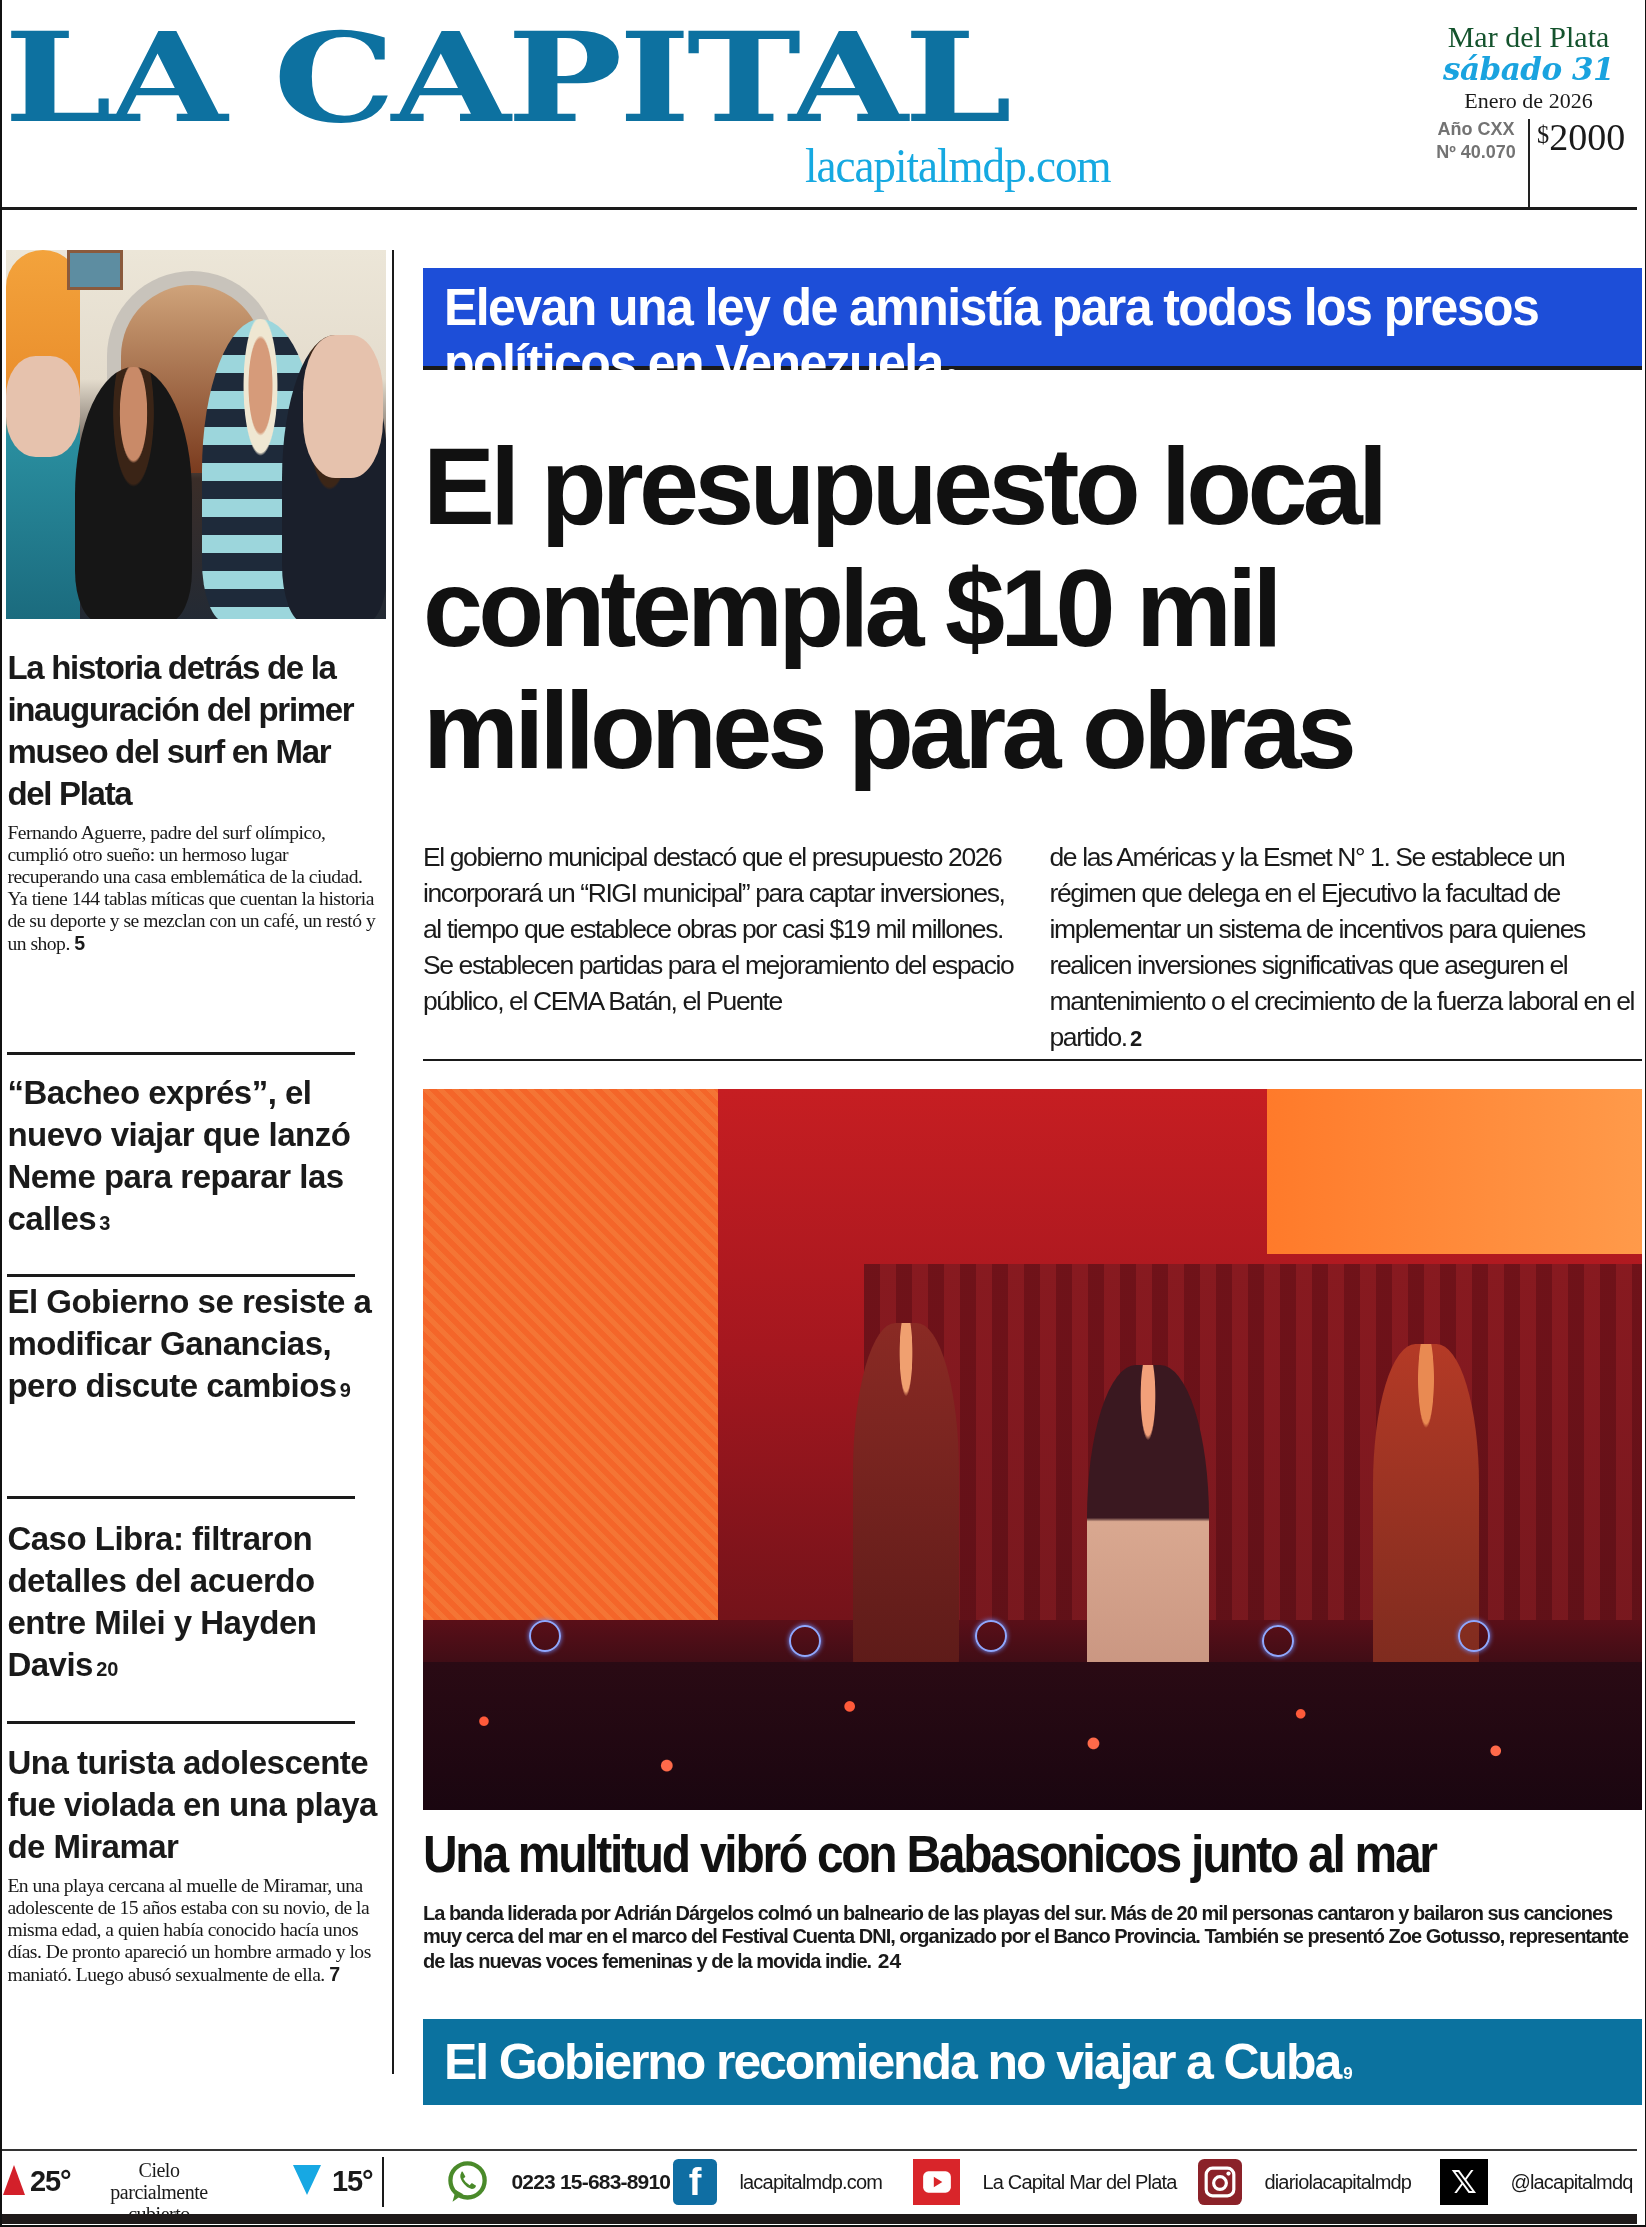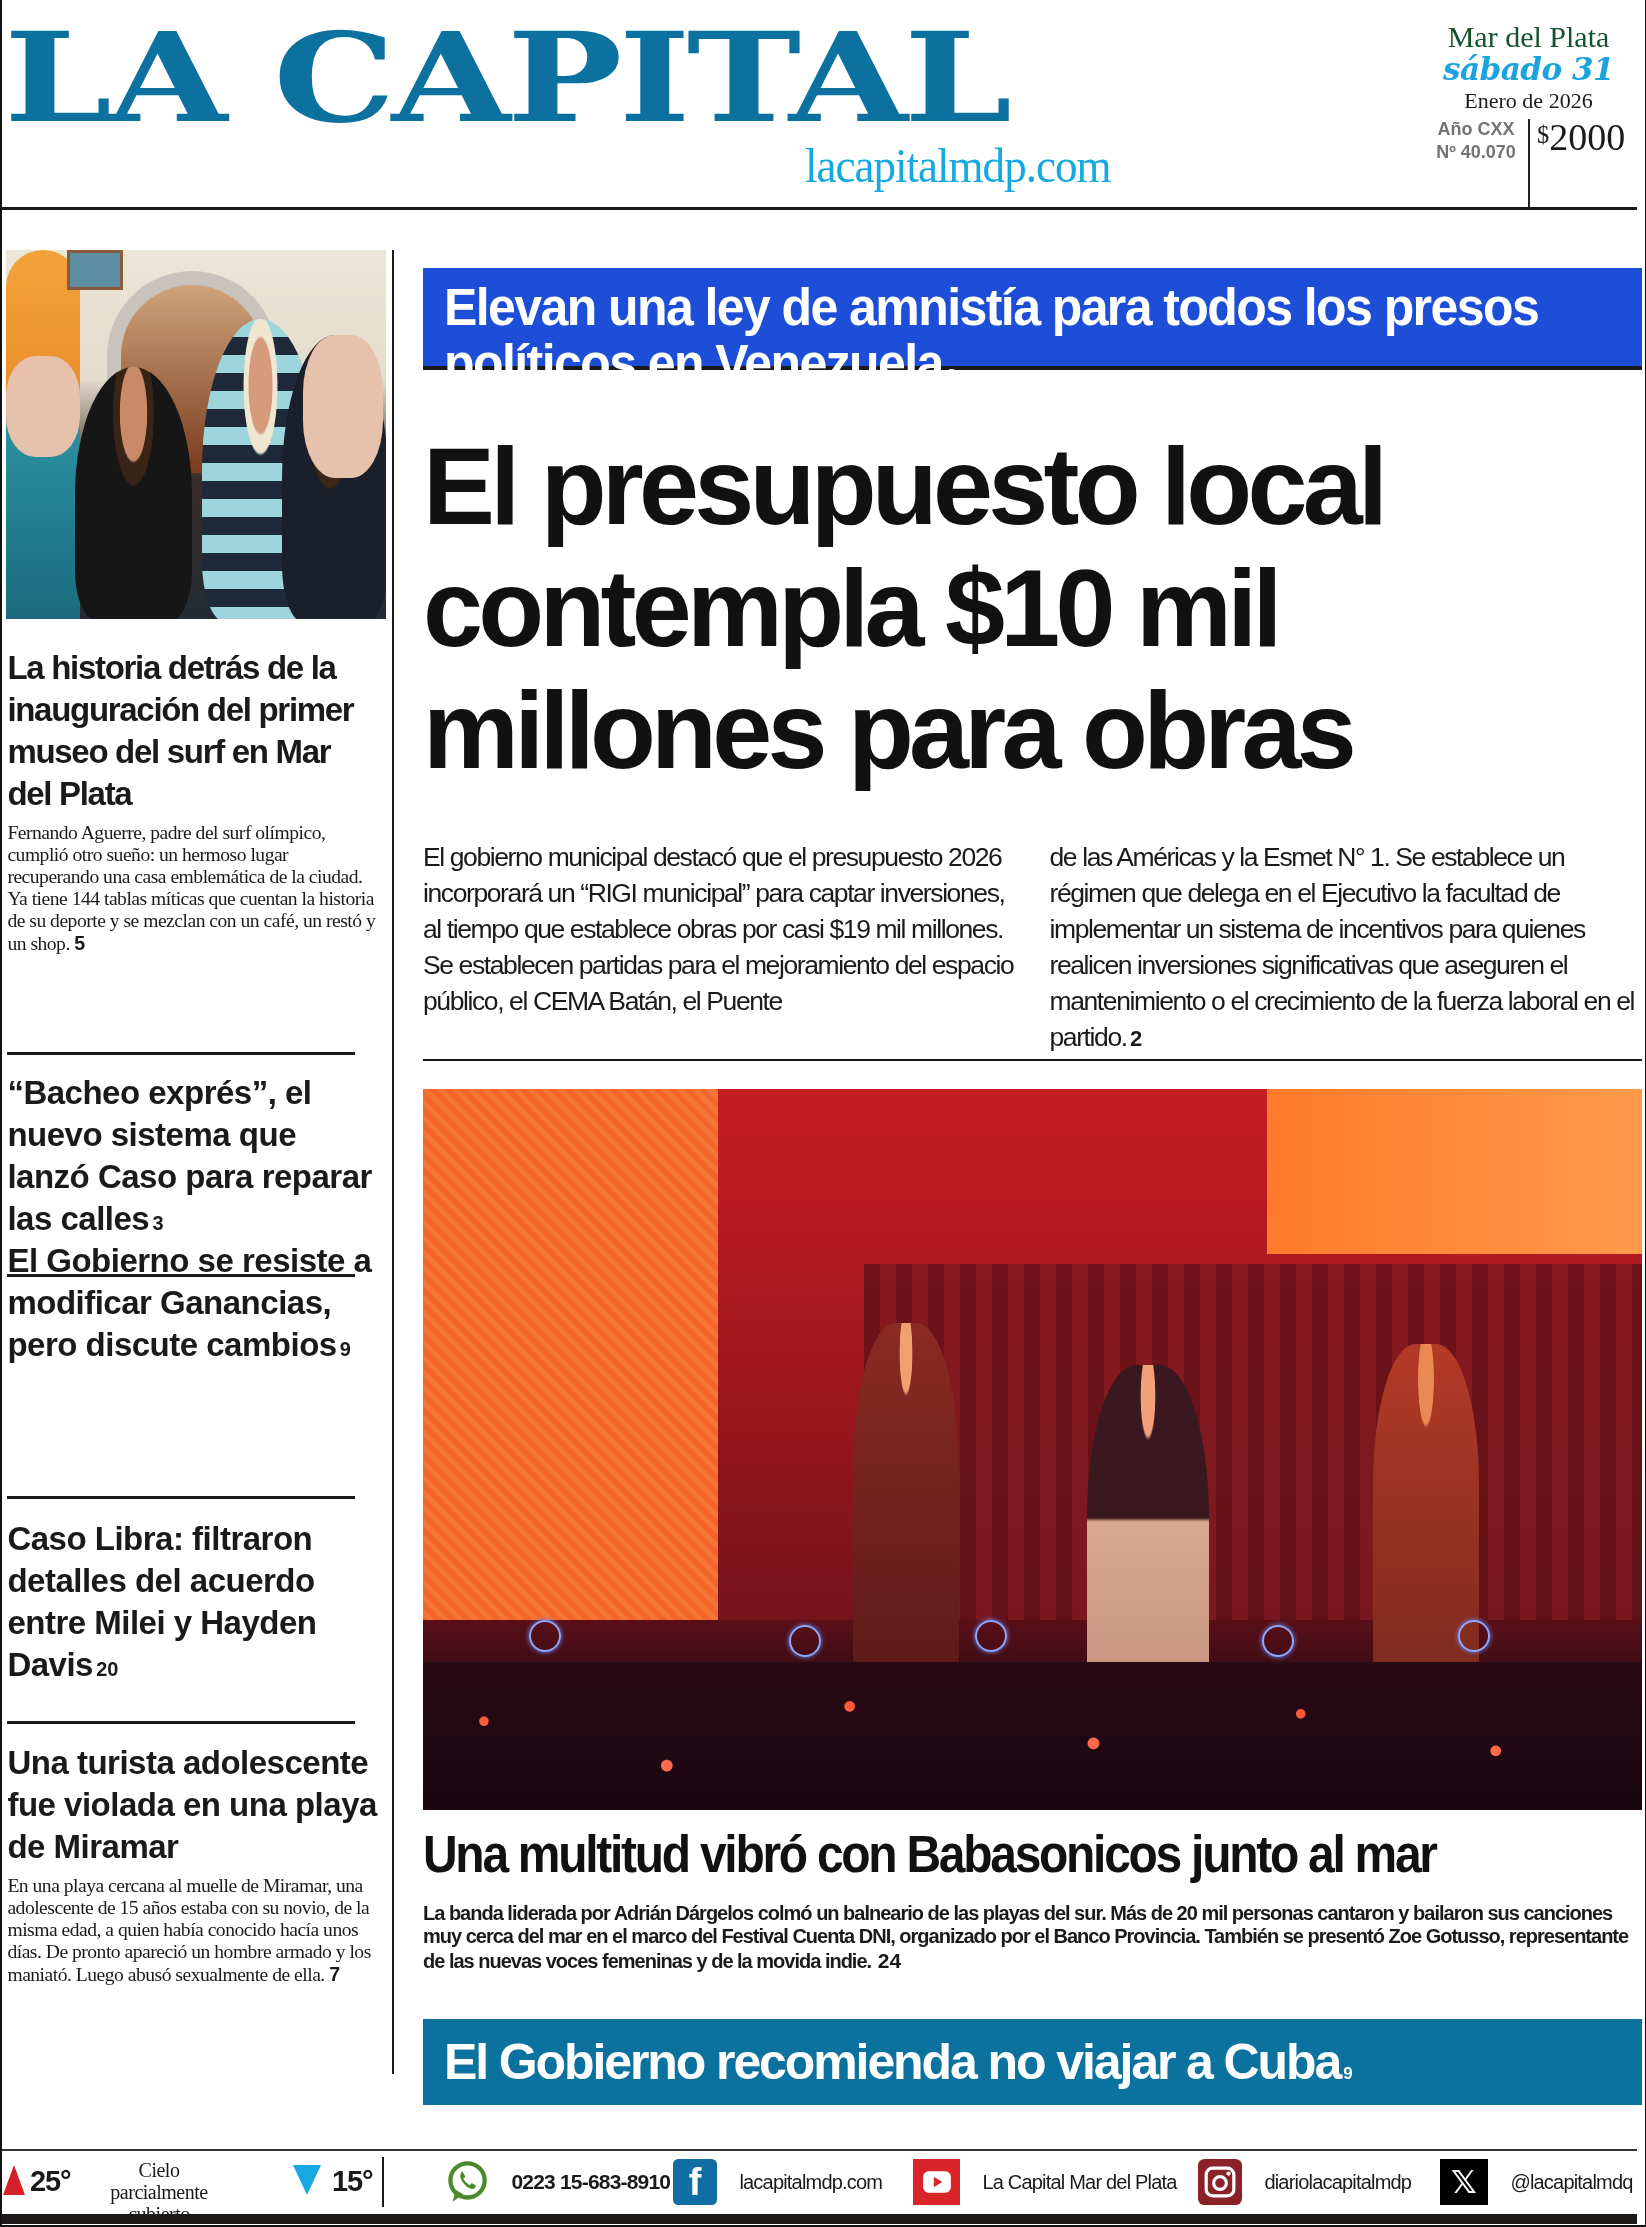--- a/index.html
+++ b/index.html
@@ -137,26 +137,26 @@
   </div>
 
   <article class="left-story" style="top:647px;">
     <h2 class="left-headline">La historia detrás de la inauguración del primer museo del surf en Mar del Plata</h2>
     <p class="left-body"><span>Fernando Aguerre, padre del surf olímpico, cumplió otro sueño: un hermoso lugar recuperando una casa emblemática de la ciudad. Ya tiene 144 tablas míticas que cuentan la historia de su deporte y se mezclan con un café, un restó y un shop.</span> <span class="pg">5</span></p>
   </article>
 
   <div class="left-rule" style="top:1052px;"></div>
 
   <article class="left-story" style="top:1072px;">
-    <h2 class="left-headline wide"><span>“Bacheo exprés”, el nuevo sistema que lanzó Caso para reparar las calles</span><span class="pg pg-small">3</span></h2>
+    <h2 class="left-headline wide"><span>“Bacheo exprés”, el nuevo viajar que lanzó Neme para reparar las calles</span><span class="pg pg-small">3</span></h2>
   </article>
 
   <div class="left-rule" style="top:1274px;"></div>
 
-  <article class="left-story" style="top:1240px;">
+  <article class="left-story" style="top:1281px;">
     <h2 class="left-headline wide"><span>El Gobierno se resiste a modificar Ganancias, pero discute cambios</span><span class="pg pg-small">9</span></h2>
   </article>
 
   <div class="left-rule" style="top:1496px;"></div>
 
   <article class="left-story" style="top:1518px;">
     <h2 class="left-headline wide"><span>Caso Libra: filtraron detalles del acuerdo entre Milei y Hayden Davis</span><span class="pg pg-small">20</span></h2>
   </article>
 
   <div class="left-rule" style="top:1721px;"></div>

